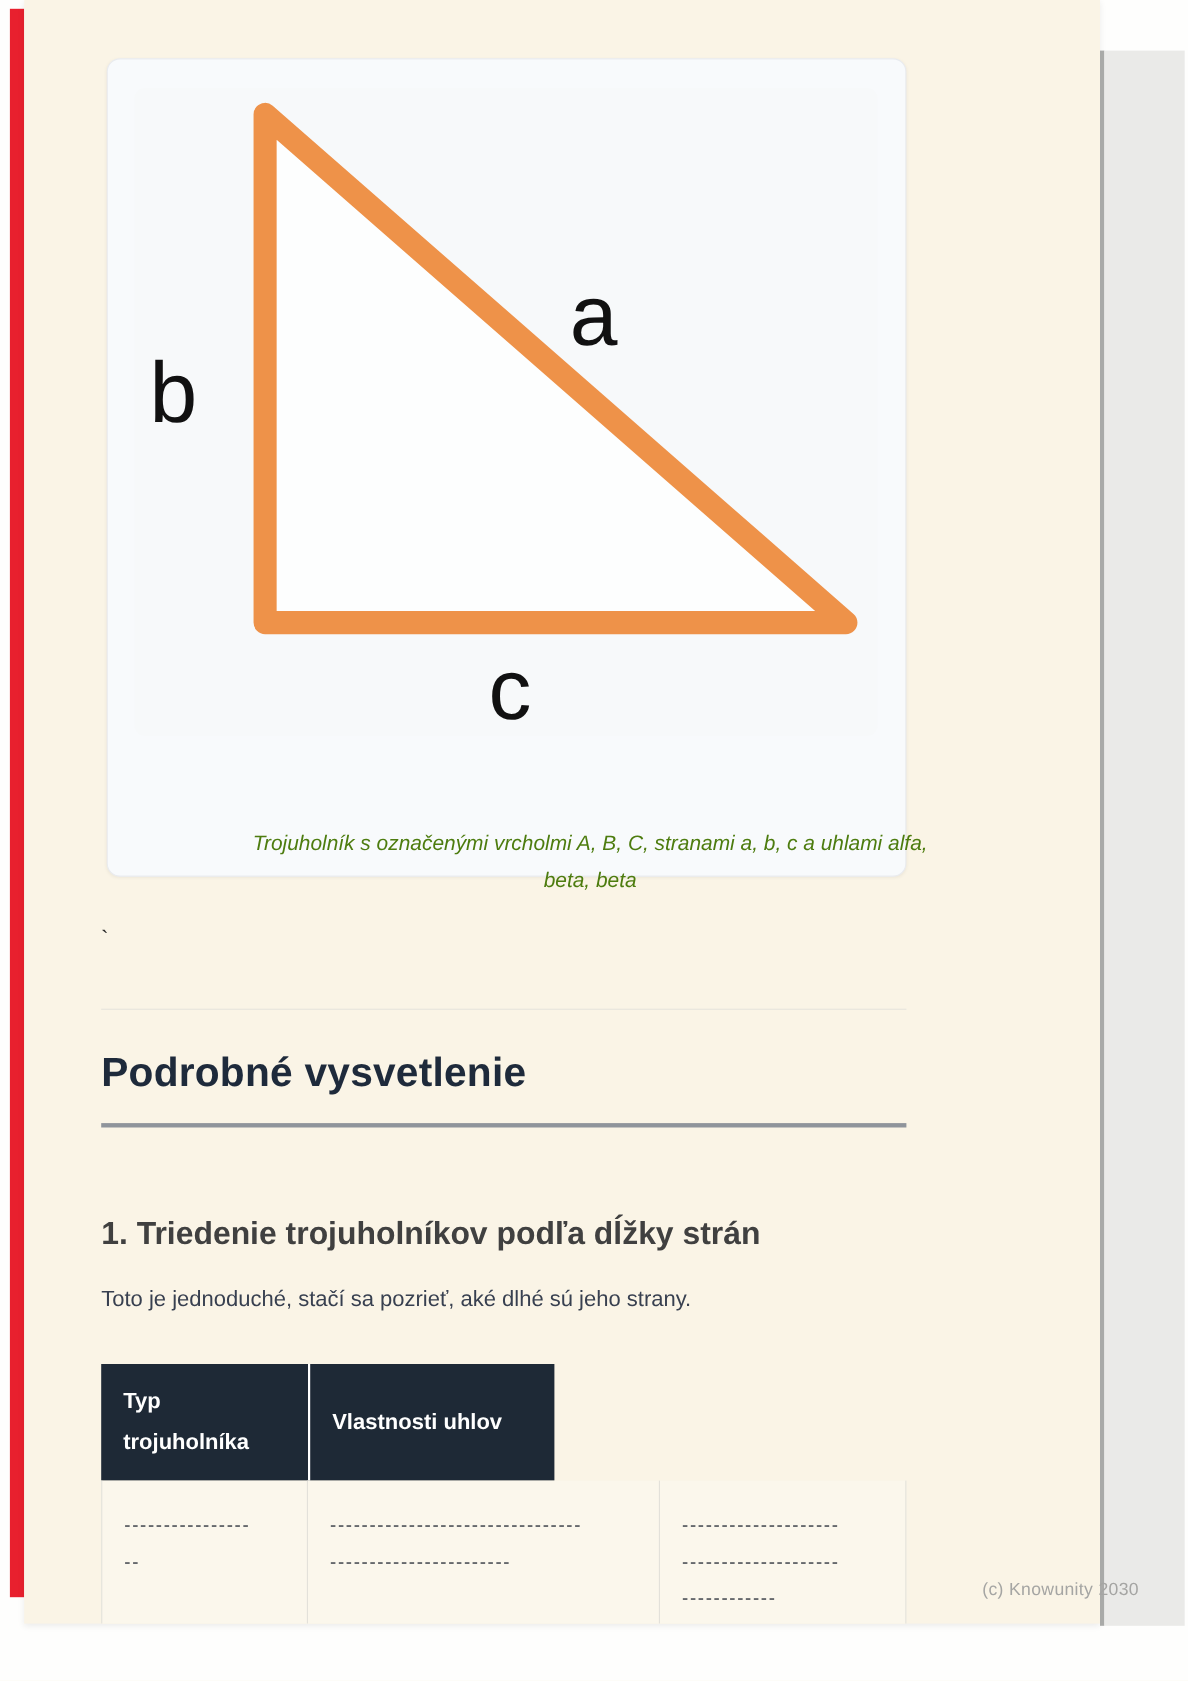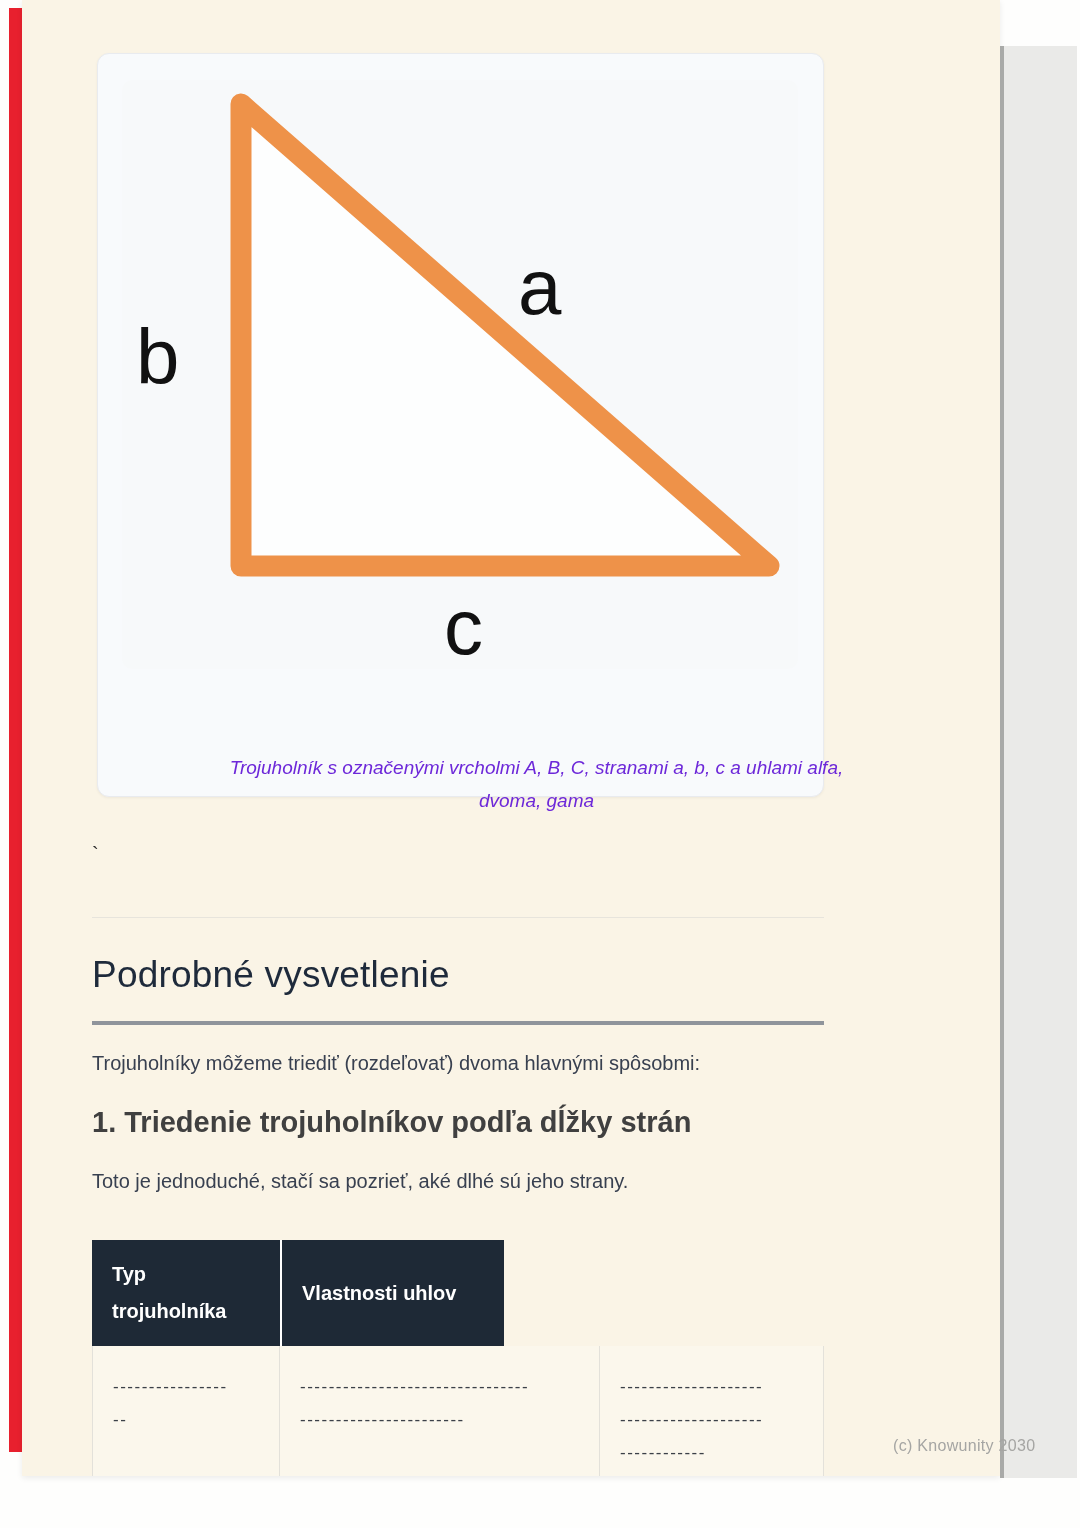--- a/index.html
+++ b/index.html
@@ -62,36 +62,36 @@
   .label-a { left: 396px; top: 168px; }
   .label-b { left: 14px;  top: 238px; }
   .label-c { left: 322px; top: 508px; }
 
   .figure-caption {
     left: 115px; top: 697px; width: 647px;
     text-align: center;
     font-style: italic;
     font-size: 19px;
     line-height: 33px;
-    color: #6d28d9;
+    color: #4d7c0f;
   }
 
   .backtick {
     left: 70px; top: 843px;
     font-size: 20px; color: #2b2b2b;
   }
 
   .divider-light {
     left: 70px; top: 917px; width: 732px; height: 1px;
     background: #e7e4dc;
   }
 
   .h1 {
     left: 70px; top: 954px; width: 732px;
-    font-size: 37px; font-weight: 400;
+    font-size: 37px; font-weight: 700;
     color: #1e2a3b;
     letter-spacing: 0.2px;
   }
   .h1-rule {
     left: 70px; top: 1021px; width: 732px; height: 4px;
     background: #8f949b;
   }
 
   .body-text {
     left: 70px; width: 732px;
@@ -160,32 +160,31 @@
     <div class="abs figure-image">
       <svg width="676" height="589" viewBox="0 0 676 589">
         <polygon points="119,24 119,486 647,486" fill="#fdfefe" stroke="#ee9249" stroke-width="21" stroke-linejoin="round" stroke-linecap="round"></polygon>
       </svg>
       <div class="tri-label label-a">a</div>
       <div class="tri-label label-b">b</div>
       <div class="tri-label label-c">c</div>
     </div>
     <div class="abs figure-caption">
       <span>Trojuholník s označenými vrcholmi A, B, C, stranami a, b, c a uhlami alfa,</span><br>
-      <span>dvoma, gama</span>
+      <span>beta, beta</span>
     </div>
   </div>
 
   <div class="abs backtick">`</div>
 
   <div class="abs divider-light"></div>
 
   <div class="abs h1">Podrobné vysvetlenie</div>
   <div class="abs h1-rule"></div>
 
-  <div class="abs body-text p1">Trojuholníky môžeme triediť (rozdeľovať) dvoma hlavnými spôsobmi:</div>
 
   <div class="abs h2">1. Triedenie trojuholníkov podľa dĺžky strán</div>
 
   <div class="abs body-text p2">Toto je jednoduché, stačí sa pozrieť, aké dlhé sú jeho strany.</div>
 
   <div class="abs table">
     <div class="t-row t-head">
       <div class="t-cell c1">Typ trojuholníka</div>
       <div class="t-cell c3">Vlastnosti uhlov</div>
     </div>

